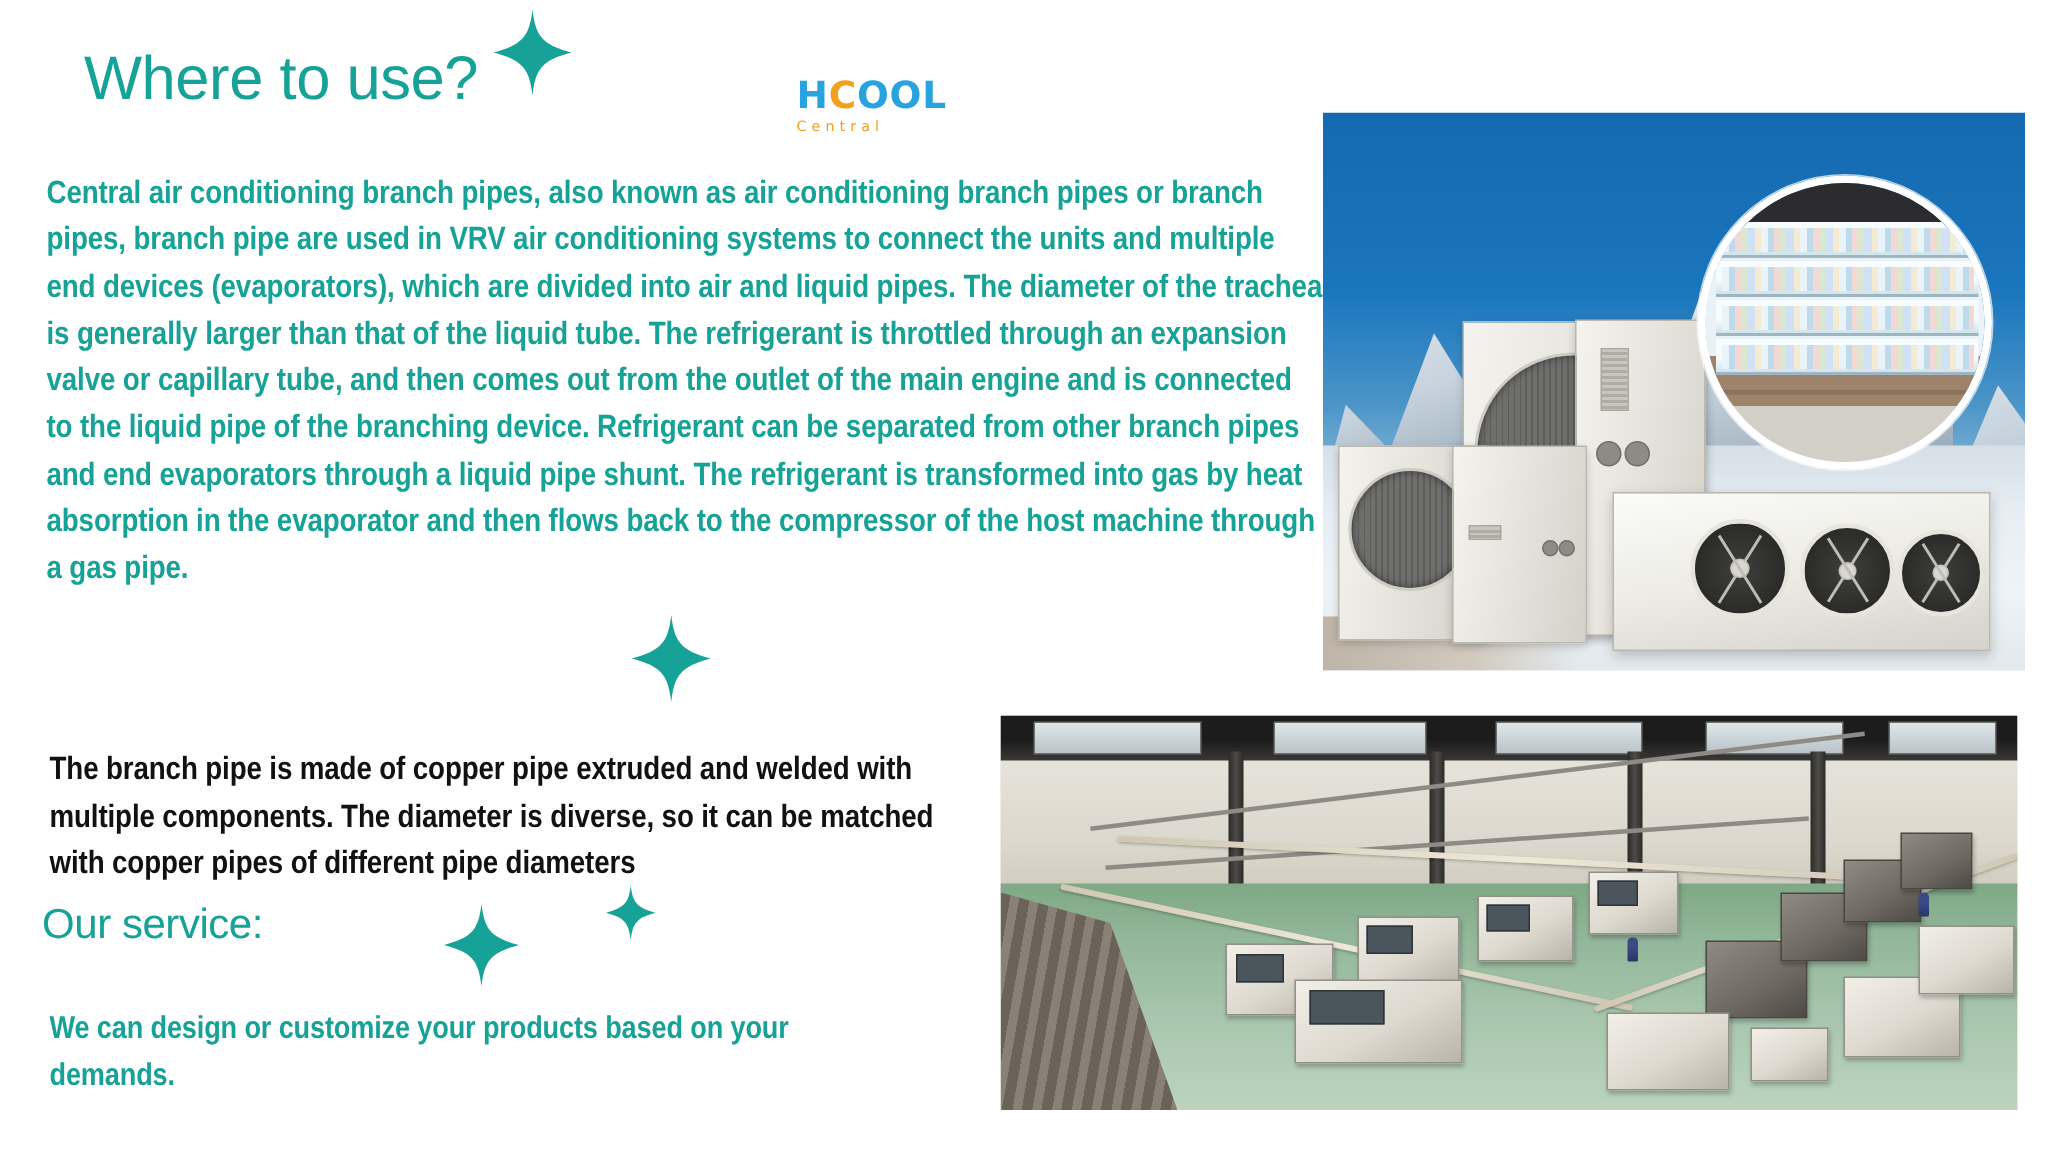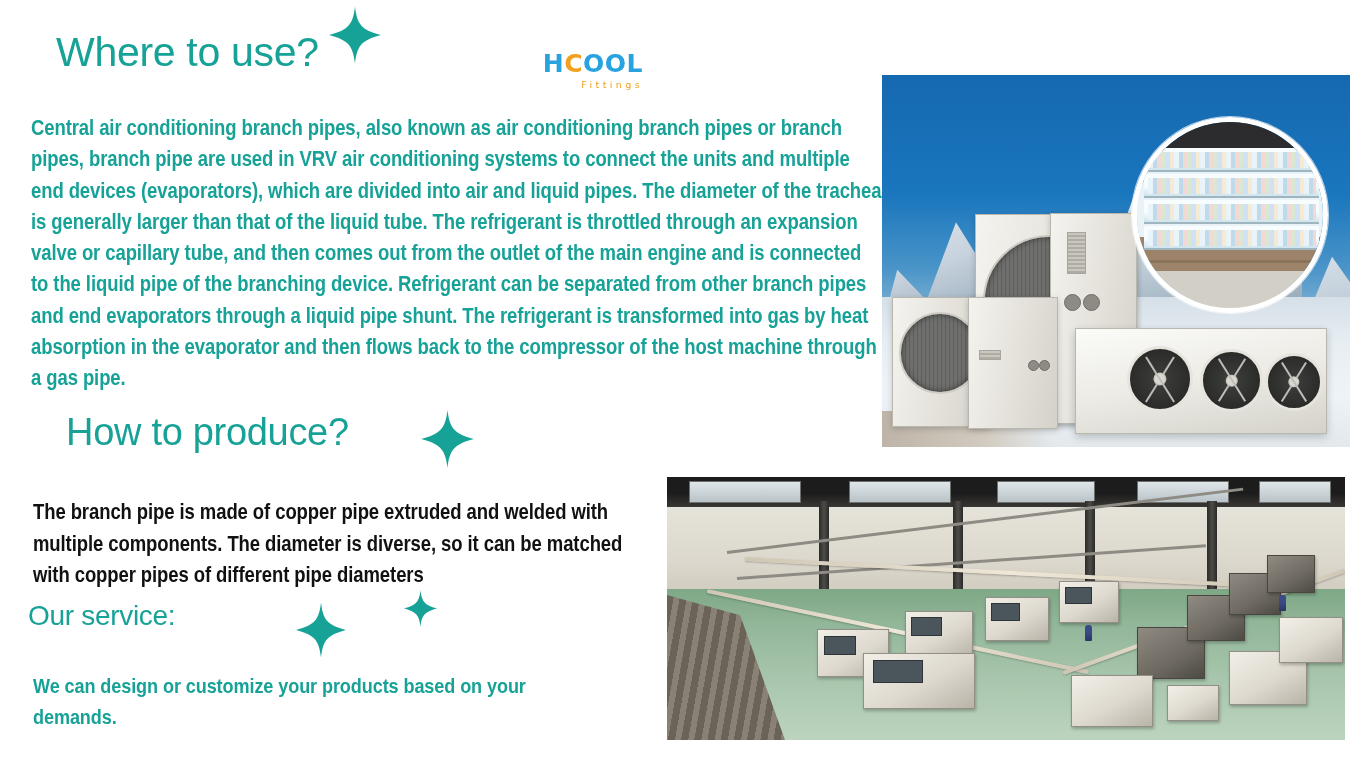--- a/index.html
+++ b/index.html
@@ -84,21 +84,21 @@
   #sparkle-service-lg { left: 296px; top: 602px; width: 50px; height: 56px; }
   #sparkle-service-sm { left: 404px; top: 590px; width: 33px; height: 37px; }
 
   
   #brand-logo {
     position: absolute;
     left: 531px;
     top: 51px;
     width: 112px;
     height: 44px;
-    text-align: right;
+    text-align: left;
   }
   #brand-logo .logo-word {
     font-family: "DejaVu Sans", sans-serif;
     font-weight: bold;
     font-size: 25px;
     letter-spacing: 0.5px;
     line-height: 26px;
     white-space: nowrap;
   }
   #brand-logo .logo-h   { color: #29a3e0; }
@@ -314,21 +314,20 @@
     border-radius: 3px 3px 1px 1px;
   }
 </style>
 </head>
 <body>
 
 <div class="page">
 
   <div class="heading" id="heading-where">Where to use?</div>
 
-  <div class="heading" id="heading-how">How to produce?</div>
 
   <div class="heading" id="heading-service">Our service:</div>
 
   <span class="sparkle" id="sparkle-where">
     <svg viewBox="0 0 100 110" width="52" height="58" aria-hidden="true">
       <path d="M50 0 C54 34 62 45 100 55 C62 65 54 76 50 110 C46 76 38 65 0 55 C38 45 46 34 50 0 Z" fill="#17a297"></path>
     </svg>
   </span>
 
   <span class="sparkle" id="sparkle-how">
@@ -344,21 +343,21 @@
   </span>
 
   <span class="sparkle" id="sparkle-service-sm">
     <svg viewBox="0 0 100 110" width="33" height="37" aria-hidden="true">
       <path d="M50 0 C54 34 62 45 100 55 C62 65 54 76 50 110 C46 76 38 65 0 55 C38 45 46 34 50 0 Z" fill="#17a297"></path>
     </svg>
   </span>
 
   <div id="brand-logo">
     <div class="logo-word"><span class="logo-h">H</span><span class="logo-c">C</span><span class="logo-ool">OOL</span></div>
-    <div class="logo-sub">Fittings</div>
+    <div class="logo-sub">Central</div>
   </div>
 
   <div class="body-copy" id="intro-paragraph">Central air conditioning branch pipes, also known as air conditioning branch pipes or branch pipes,  branch pipe are used in VRV air conditioning systems to connect the units and multiple end devices (evaporators), which are divided into air and liquid pipes. The diameter of the trachea is generally larger than that of the liquid tube. The refrigerant is throttled through an expansion valve or capillary tube, and then comes out from the outlet of the main engine and is  connected to the liquid pipe of the branching device. Refrigerant can be separated from other branch pipes and end evaporators through a liquid pipe shunt. The refrigerant is transformed into gas by heat absorption in the evaporator and then flows back to the compressor of the host machine through a gas pipe.</div>
 
   <div class="body-copy" id="produce-paragraph">The branch pipe is made of copper pipe extruded and welded with multiple components. The diameter is diverse, so it can be matched with copper pipes of different pipe diameters</div>
 
   <div class="body-copy" id="service-paragraph">We can design or customize your products based on your demands.</div>
 
   <div class="photo" id="photo-refrigeration">
     <div class="refrig-sky"></div>

